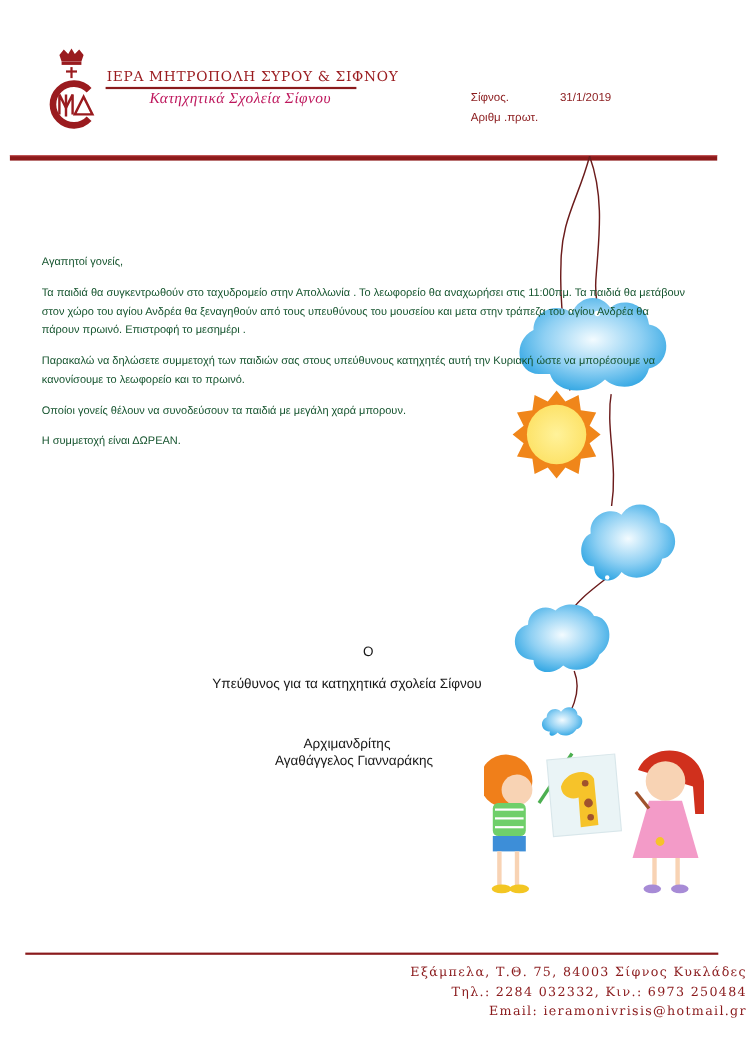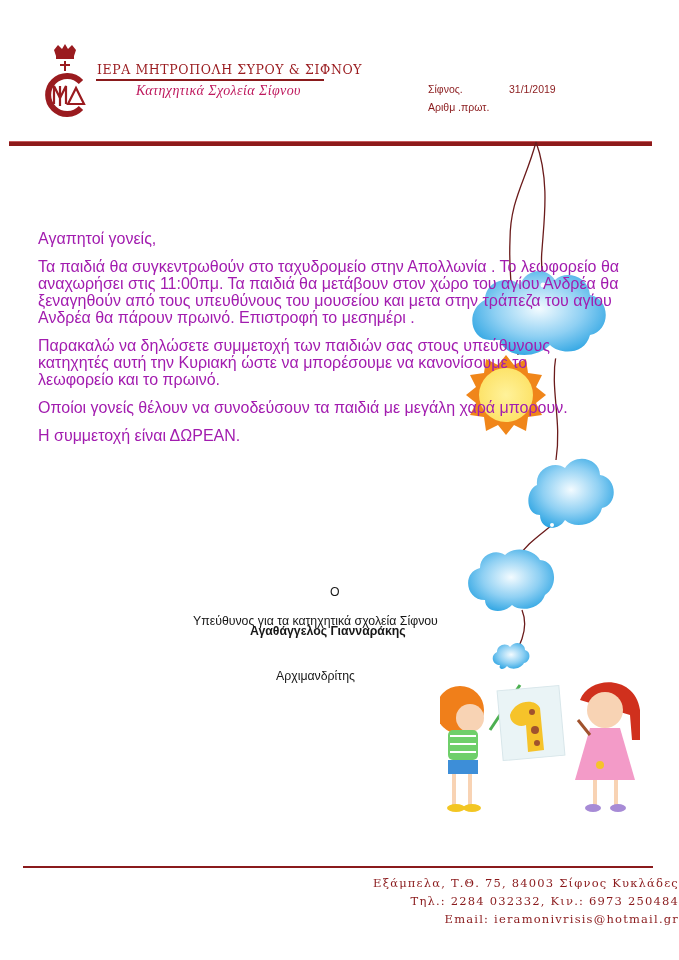--- a/index.html
+++ b/index.html
@@ -6,21 +6,21 @@
     body { width: 679px; height: 960px; position: relative; overflow: hidden; font-family: "Liberation Sans", sans-serif; color: #111; }
     .abs { position: absolute; }
     .logo { left: 38px; top: 42px; width: 54px; height: 76px; }
     .org-title { left: 97px; top: 62px; font-family: "DejaVu Serif", serif; font-size: 12.5px; font-weight: normal; color: #9a1b1f; letter-spacing: 0.6px; white-space: nowrap; }
     .org-rule { left: 96px; top: 79px; width: 228px; height: 2px; background: #8a1a1c; }
     .org-sub { left: 97px; top: 83px; font-family: "Liberation Serif", serif; font-style: italic; font-size: 14px; color: #be185d; letter-spacing: 0.4px; white-space: nowrap; margin-left: 39px; }
     .place { left: 428px; top: 83px; font-size: 10.5px; color: #8a1a1c; }
     .date { left: 509px; top: 83px; font-size: 10.5px; color: #8a1a1c; }
     .protocol { left: 428px; top: 101px; font-size: 10.5px; color: #8a1a1c; }
     .top-rule { left: 9px; top: 141px; width: 643px; height: 4px; background: #8d1a1a; border-top: 1px solid #c4585a; }
-    .body-text { left: 38px; width: 600px; font-size: 16px; line-height: 17px; color: #a21caf; }
+    .body-text { left: 38px; width: 600px; font-size: 10px; line-height: 17px; color: #14532d; }
     .p { margin: 0; }
     .sig { font-size: 12.3px; color: #161616; white-space: nowrap; }
     .bottom-rule { left: 23px; top: 866px; width: 630px; height: 2px; background: #8a1a1c; }
     .footer-line { left: 0; width: 679px; text-align: right; font-family: "DejaVu Serif", serif; font-size: 11.5px; color: #8a1a1c; letter-spacing: 1.2px; }
     .deco { left: 440px; top: 140px; width: 239px; height: 690px; pointer-events: none; }
   </style>
 </head>
 <body>
 
 <div class="abs logo">
@@ -132,19 +132,19 @@
 <div class="abs body-text" style="top:230px;">
   <p class="p" style="margin-bottom:11px;">Αγαπητοί γονείς,</p>
   <p class="p" style="width:585px; margin-bottom:11px;">Τα παιδιά θα συγκεντρωθούν στο ταχυδρομείο στην Απολλωνία . Το λεωφορείο θα αναχωρήσει  στις 11:00πμ. Τα παιδιά θα μετάβουν στον χώρο του αγίου Ανδρέα θα ξεναγηθούν από τους υπευθύνους του μουσείου και μετα στην τράπεζα του αγίου Ανδρέα θα πάρουν πρωινό. Επιστροφή το μεσημέρι .</p>
   <p class="p" style="width:565px; margin-bottom:11px;">Παρακαλώ να δηλώσετε συμμετοχή των παιδιών σας στους υπεύθυνους κατηχητές αυτή την Κυριακή ώστε να μπορέσουμε να κανονίσουμε το λεωφορείο και το πρωινό.</p>
   <p class="p" style="margin-bottom:11px;">Οποίοι γονείς θέλουν να συνοδεύσουν  τα παιδιά με μεγάλη χαρά μπορουν.</p>
   <p class="p">Η συμμετοχή είναι ΔΩΡΕΑΝ.</p>
 </div>
 
 <div class="abs sig" style="left:330px; top:585px;">Ο</div>
 <div class="abs sig" style="left:193px; top:614px;">Υπεύθυνος για τα κατηχητικά σχολεία Σίφνου</div>
-<div class="abs sig" style="left:250px; top:624px;font-weight:bold;">Αγαθάγγελος Γιανναράκης</div>
+<div class="abs sig" style="left:250px; top:684px;">Αγαθάγγελος Γιανναράκης</div>
 <div class="abs sig" style="left:276px; top:669px;">Αρχιμανδρίτης</div>
 
 <div class="abs bottom-rule"></div>
 <div class="abs footer-line" style="top:876px;">Εξάμπελα, Τ.Θ. 75, 84003 Σίφνος Κυκλάδες</div>
 <div class="abs footer-line" style="top:894px;">Τηλ.: 2284 032332, Κιν.: 6973 250484</div>
 <div class="abs footer-line" style="top:912px;">Email: ieramonivrisis@hotmail.gr</div>
 
 </body></html>

